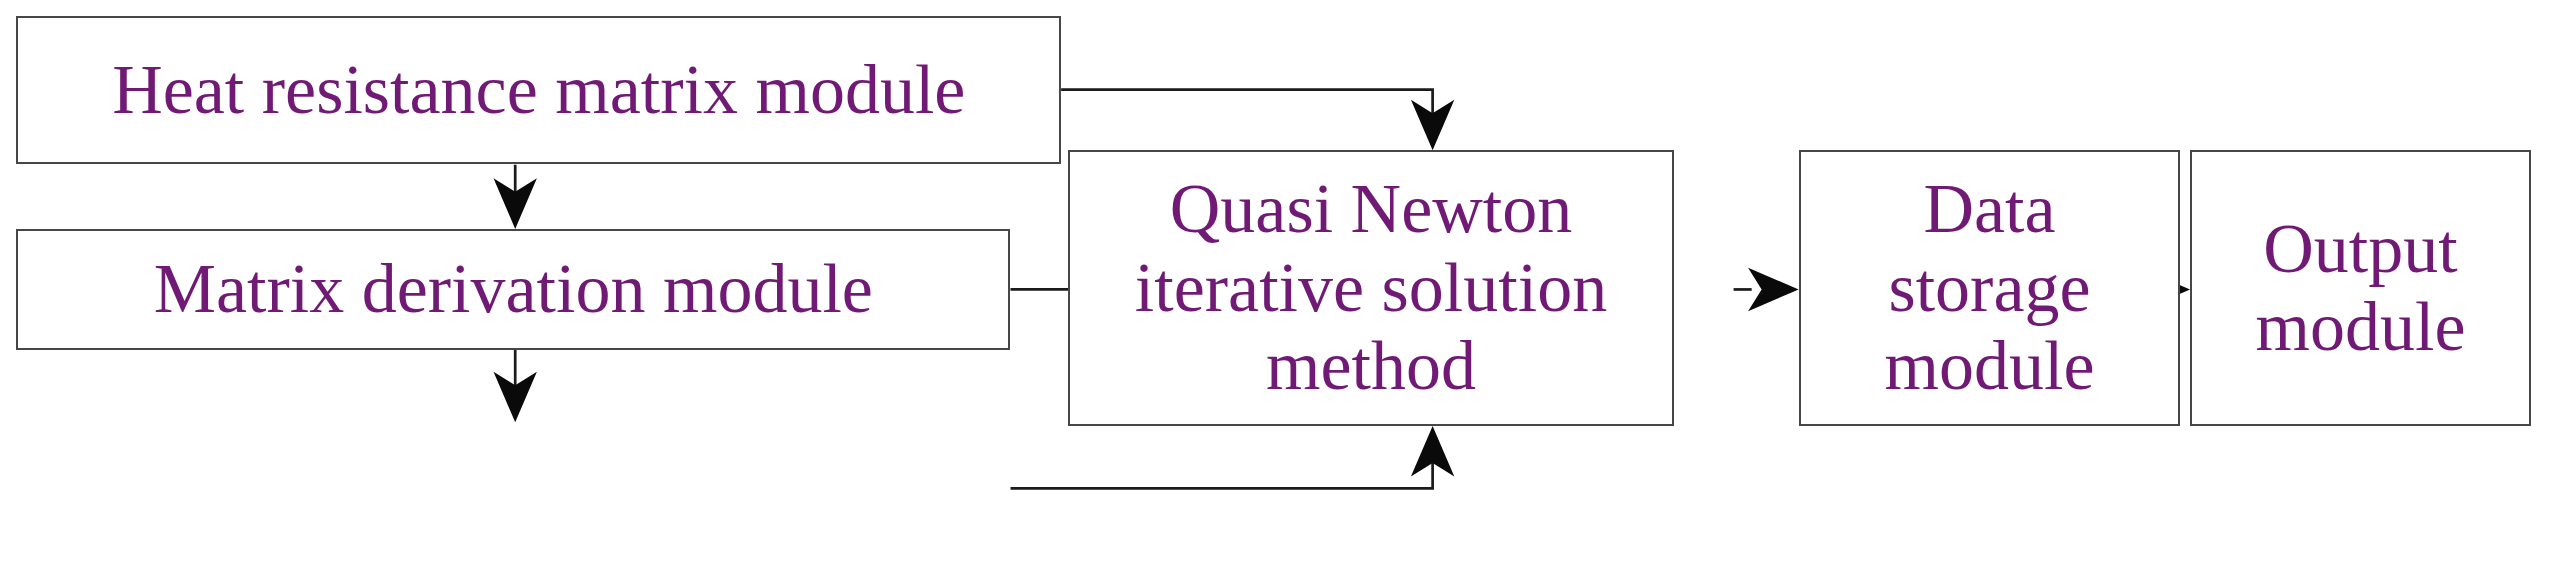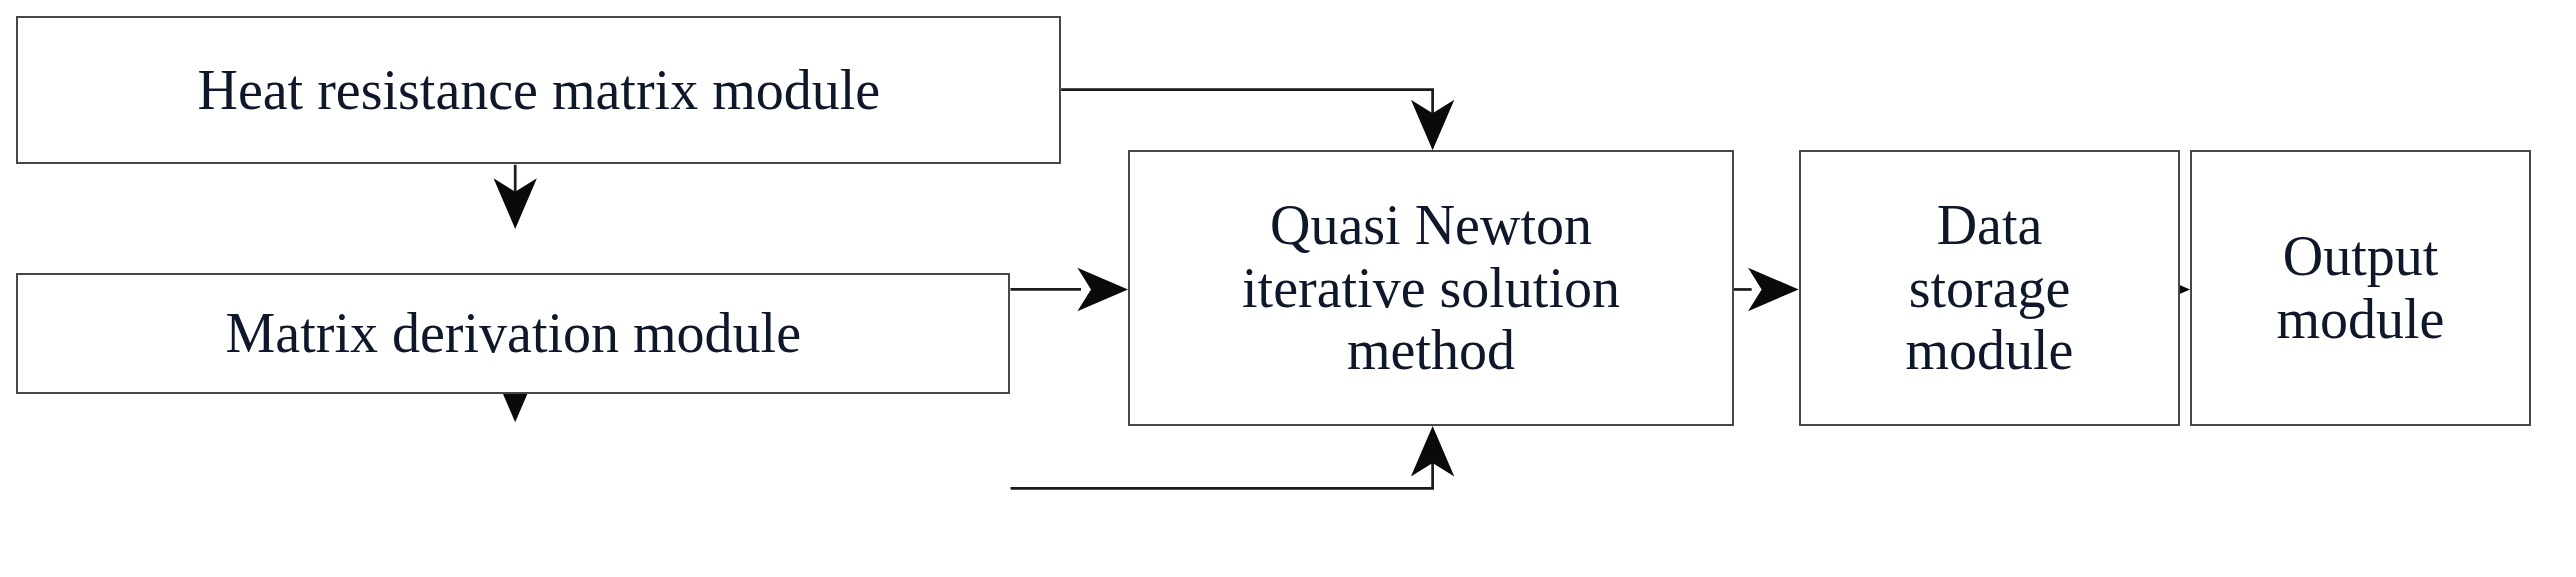--- a/index.html
+++ b/index.html
@@ -35,29 +35,29 @@
   }
   .node {
     position: absolute;
     box-sizing: border-box;
     border: 2.7px solid #474747;
     background: #ffffff;
     display: flex;
     align-items: center;
     justify-content: center;
     text-align: center;
-    color: #0f172a;
-    font-size: 56px;
+    color: #701a75;
+    font-size: 70px;
     line-height: 1.12;
     white-space: pre-line;
   }
   .n-heat   { left: 16.3px;   top: 16.3px;  width: 1045px; height: 148px; }
-  .n-deriv  { left: 16.3px;   top: 229px; width: 994px; height: 121px; margin-top: 44px; }
+  .n-deriv  { left: 16.3px;   top: 229px; width: 994px; height: 121px; }
   .n-inv    { left: 16.3px;   top: 422px; width: 994px; height: 134px; }
-  .n-quasi  { left: 1128px; top: 150px; width: 606px;  height: 276px; }
+  .n-quasi  { left: 1068px; top: 150px; width: 606px;  height: 276px; }
   .n-data   { left: 1799px; top: 150px; width: 381px;  height: 276px; }
   .n-output { left: 2190px; top: 150px; width: 341px;  height: 276px; }
 </style>
 </head>
 <body>
 
 <div class="canvas">
 
   <svg class="connectors" viewBox="0 0 2850 639" xmlns="http://www.w3.org/2000/svg">
 

